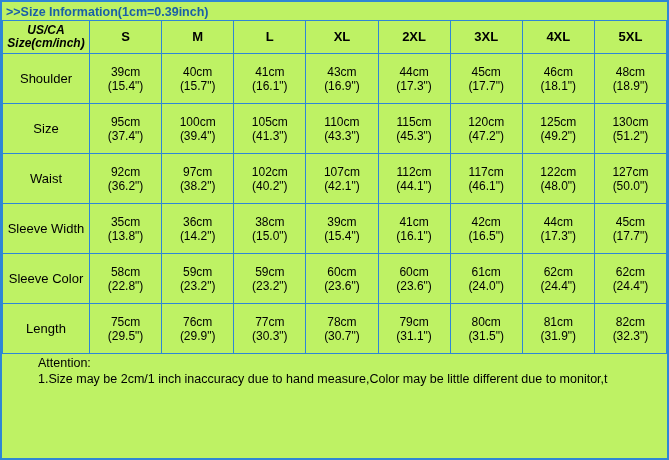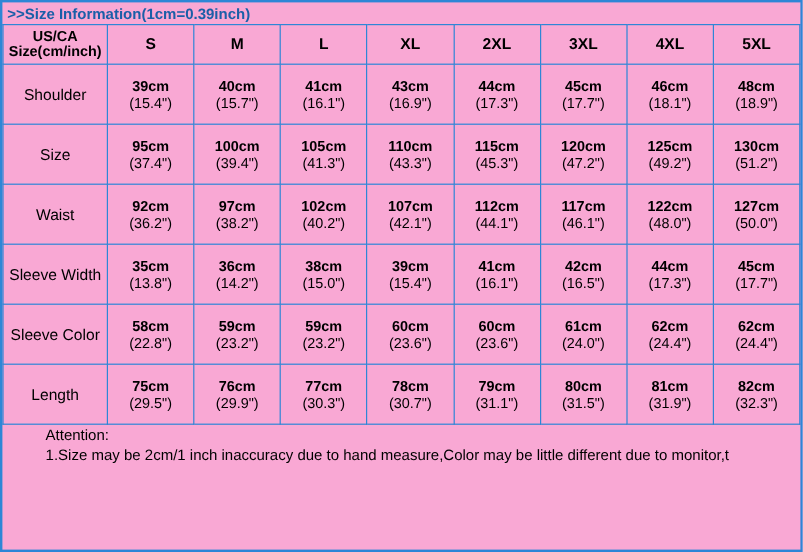--- a/index.html
+++ b/index.html
@@ -13,21 +13,21 @@
     font-family: "Liberation Sans", sans-serif;
     color: #000000;
     overflow: hidden;
   }
   .page {
     position: relative;
     width: 669px;
     height: 460px;
     box-sizing: border-box;
     border: 2px solid #2e86d6;
-    background: #f9a8d4;
+    background: #bef264;
   }
   .hdr-line {
     font-size: 12.5px;
     font-weight: bold;
     color: #1a5fa8;
     padding: 3px 4px 1px 4px;
     line-height: 14px;
   }
   .subhdr-line {
     font-size: 14.5px;
@@ -56,37 +56,37 @@
   }
   .hdr-row td {
     font-weight: bold;
     height: 28px;
     font-size: 13px;
   }
   .hdr-row td.col-label {
     font-size: 12px;
     line-height: 13px;
     font-weight: bold;
+    font-style: italic;
   }
   .uk-row td, .au-row td {
     font-weight: bold;
     height: 22px;
     font-size: 13px;
   }
   .data-row td {
     height: 45px;
     font-size: 12px;
   }
   .data-row td.col-label {
     font-weight: normal;
     font-size: 13px;
   }
   .cm {
     display: block;
-    font-weight: bold;
   }
   .inch {
     display: block;
   }
   .footer {
     font-size: 12.5px;
     line-height: 15.5px;
     padding: 2px 4px 0 4px;
     color: #000;
   }

